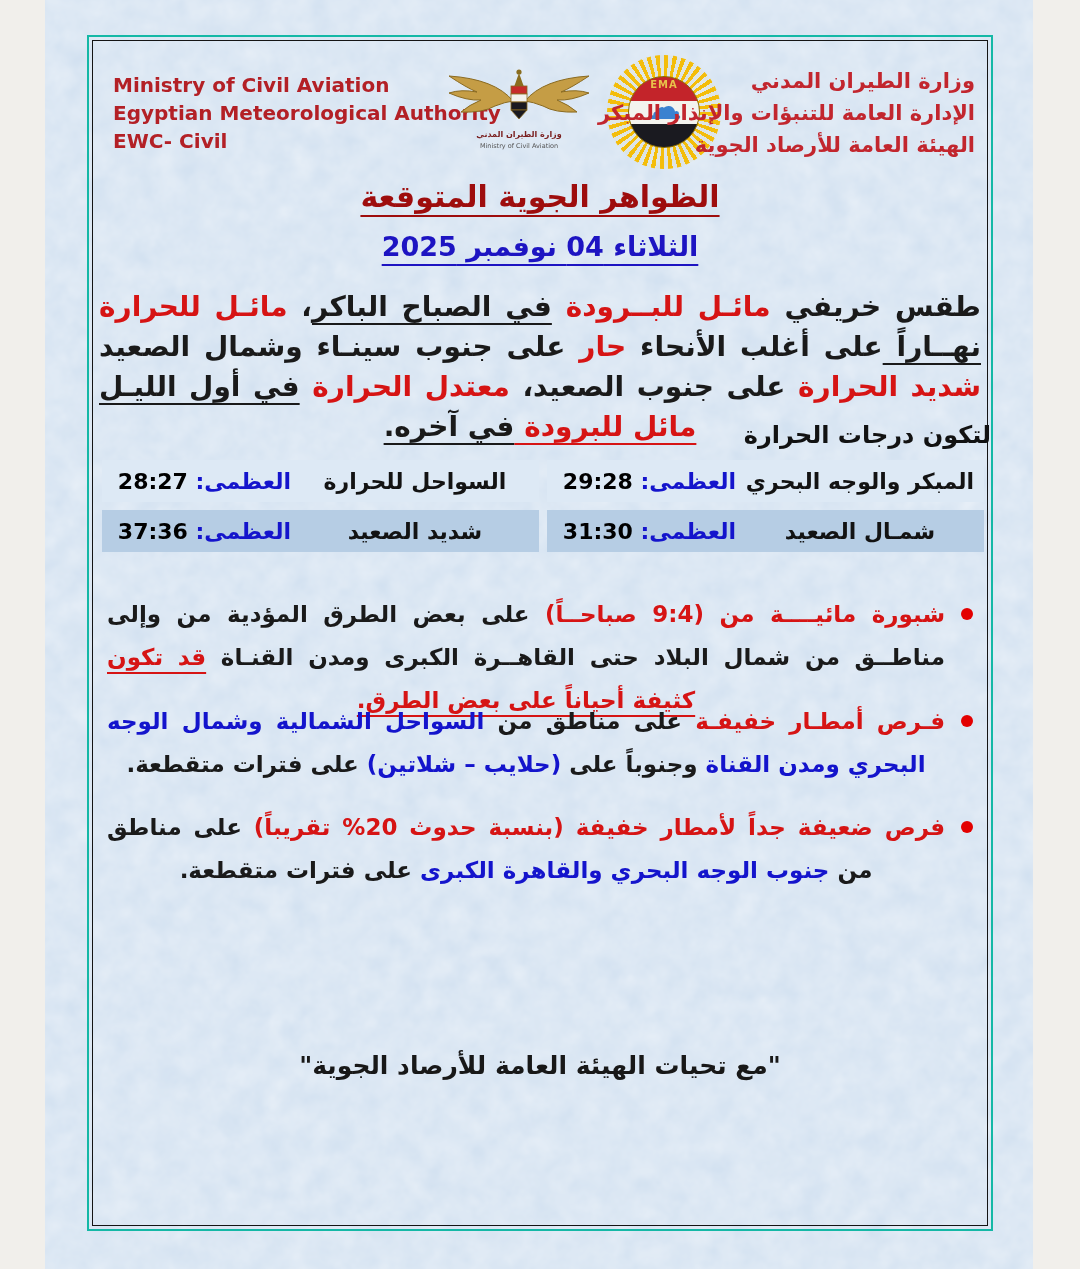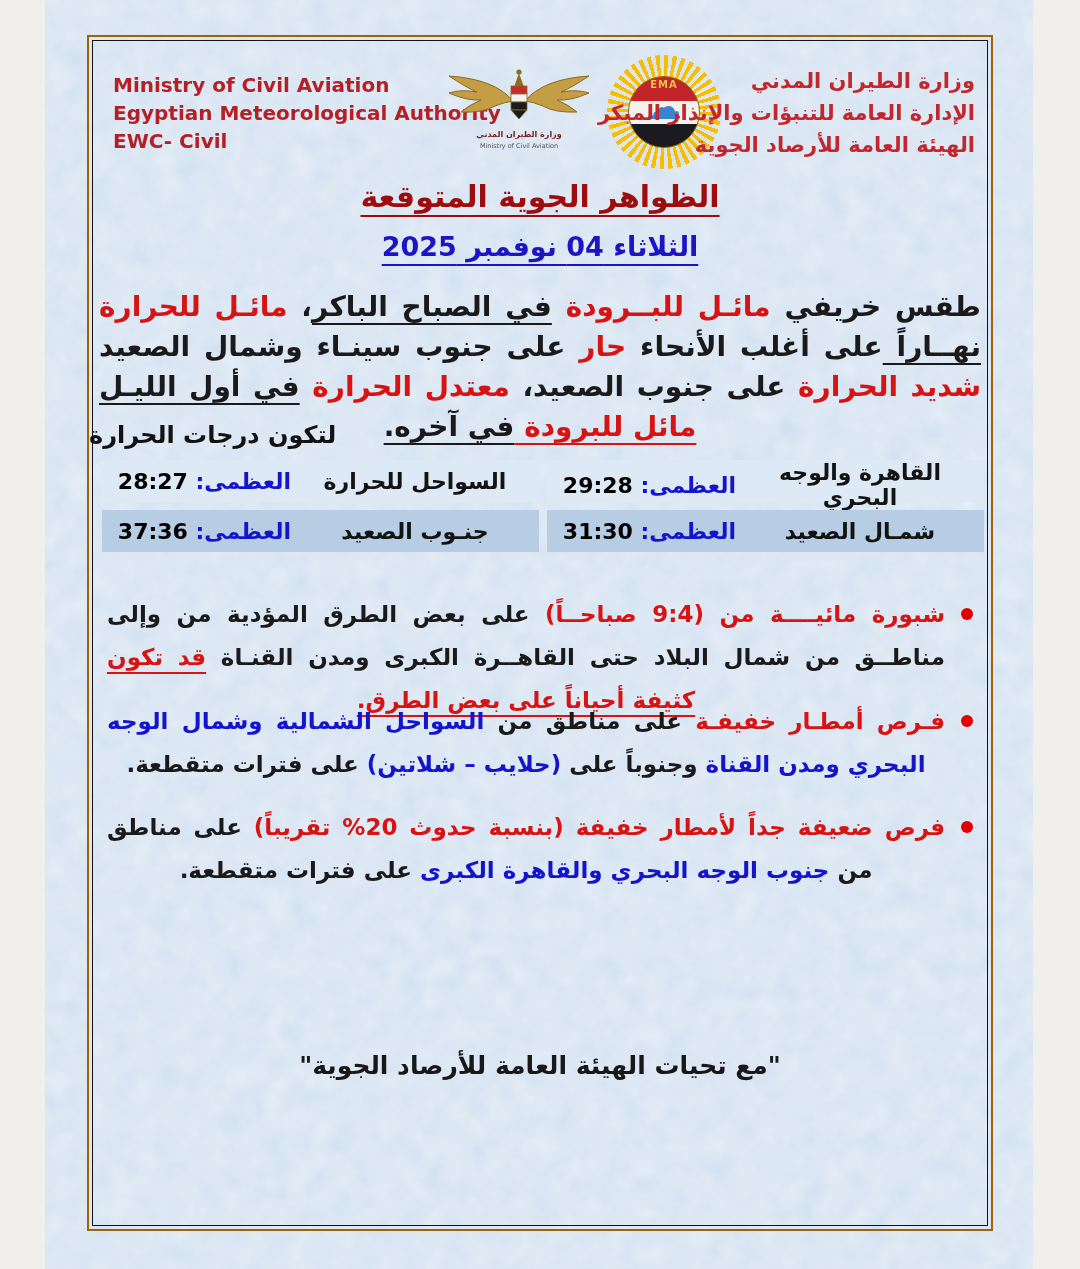--- a/index.html
+++ b/index.html
@@ -7,21 +7,21 @@
     --c-title-red:#9e0d0d; --c-date-blue:#1d14c2; --c-text-red:#d61414;
     --c-text-blue:#1414cc; --c-text-black:#1a1a1a;
     --c-table-row1-bg:#dde9f5; --c-table-row2-bg:#b6cde4; --c-sun-gold:#f4bd0a;
   }
   *{margin:0;padding:0;box-sizing:border-box;}
   html,body{width:1080px;}
   body{font-family:"DejaVu Sans",sans-serif;background:var(--c-page-margin);}
   .page{position:relative;width:1080px;height:1269px;background:var(--c-page-margin);overflow:hidden;}
   .blue-panel{position:absolute;left:45px;top:0;width:988px;height:1269px;background:var(--c-paper-blue);}
   .blue-panel svg.texture{position:absolute;inset:0;display:block;}
-  .frame{position:absolute;left:87px;top:35px;width:906px;height:1196px;border:2px solid #a16207;}
+  .frame{position:absolute;left:87px;top:35px;width:906px;height:1196px;border:2px solid #14b8a6;}
   .frame-inner{position:absolute;inset:3px;border:1px solid #141414;pointer-events:none;}
 
   
   .hdr-en{position:absolute;left:24px;top:34px;font-weight:bold;font-size:20px;line-height:28px;color:var(--c-header-red);}
   .hdr-ar{position:absolute;right:16px;top:28px;direction:rtl;text-align:right;font-weight:bold;font-size:21px;line-height:32px;color:#c2262e;}
 
   
   .logo-ministry{position:absolute;left:354px;top:22px;width:152px;height:100px;}
   
   .logo-ema{position:absolute;left:518px;top:18px;width:114px;height:114px;}
@@ -38,21 +38,21 @@
   .doc-title{display:inline-block;font-weight:bold;font-size:30px;color:var(--c-title-red);
              text-decoration:underline;text-decoration-thickness:2px;text-underline-offset:8px;}
   .doc-date{display:block;margin-top:17px;font-weight:bold;font-size:27px;color:var(--c-date-blue);}
   .doc-date span{text-decoration:underline;text-decoration-thickness:2px;text-underline-offset:8px;}
 
   
   .para{position:absolute;left:10px;right:10px;top:250px;direction:rtl;
         text-align:justify;text-align-last:center;font-weight:bold;font-size:28px;line-height:40px;color:var(--c-text-black);}
 
   
-  .tbl-title{position:absolute;left:0;right:0;top:384px;text-align:left;direction:rtl;
+  .tbl-title{position:absolute;left:0;right:0;top:384px;text-align:right;direction:rtl;
              font-weight:bold;font-size:24px;color:#121212;}
   .temps{position:absolute;left:13px;top:423px;width:882px;}
   .trow{display:grid;grid-template-columns:1fr 1fr;column-gap:8px;direction:rtl;margin-bottom:8px;}
   .thalf{height:42px;display:grid;grid-template-columns:1.25fr 1fr;align-items:center;padding:0 6px;}
   .trow.row1 .thalf{background:var(--c-table-row1-bg);}
   .trow.row2 .thalf{background:var(--c-table-row2-bg);}
   .tcity{text-align:center;font-weight:bold;font-size:22px;color:#131313;direction:rtl;}
   .ttemp{text-align:center;font-weight:bold;font-size:22px;direction:rtl;white-space:nowrap;}
   .tlabel{color:var(--c-text-blue);text-align:center;}
   .tval{color:#000000;padding-left:4px;}
@@ -137,21 +137,21 @@
       <div class="doc-title">الظواهر الجوية المتوقعة</div>
       <div class="doc-date"><span>الثلاثاء 04 نوفمبر 2025</span></div>
     </div>
 
     <div class="para"><span class="seg-black">طقس خريفي </span><span class="seg-red">مائـل للبــرودة </span><span class="seg-black-u">في الصباح الباكر</span><span class="seg-black">، </span><span class="seg-red">مائـل للحرارة </span><span class="seg-black-u">نهــاراً </span><span class="seg-black">على أغلب الأنحاء </span><span class="seg-red">حار </span><span class="seg-black">على جنوب سينـاء وشمال الصعيد </span><span class="seg-red">شديد الحرارة </span><span class="seg-black">على جنوب الصعيد، </span><span class="seg-red">معتدل الحرارة </span><span class="seg-black-u">في أول الليـل </span><span class="seg-red-u">مائل للبرودة </span><span class="seg-black-u">في آخره.</span></div>
 
     <div class="tbl-title">لتكون درجات الحرارة</div>
     <div class="temps">
       <div class="trow row1">
         <div class="thalf">
-          <div class="tcity">القاهرة والوجه البحري</div>
+          <div class="tcity">المبكر والوجه البحري</div>
           <div class="ttemp">
             <span class="tlabel">العظمى:</span>
             <span class="tval">29:28</span>
           </div>
         </div>
         <div class="thalf">
           <div class="tcity">السواحل للحرارة</div>
           <div class="ttemp">
             <span class="tlabel">العظمى:</span>
             <span class="tval">28:27</span>
@@ -160,21 +160,21 @@
       </div>
       <div class="trow row2">
         <div class="thalf">
           <div class="tcity">شمـال الصعيد</div>
           <div class="ttemp">
             <span class="tlabel">العظمى:</span>
             <span class="tval">31:30</span>
           </div>
         </div>
         <div class="thalf">
-          <div class="tcity">جنـوب الصعيد</div>
+          <div class="tcity">شديد الصعيد</div>
           <div class="ttemp">
             <span class="tlabel">العظمى:</span>
             <span class="tval">37:36</span>
           </div>
         </div>
       </div>
     </div>
 
     <div class="bullet b1">
       <span class="marker"></span>

